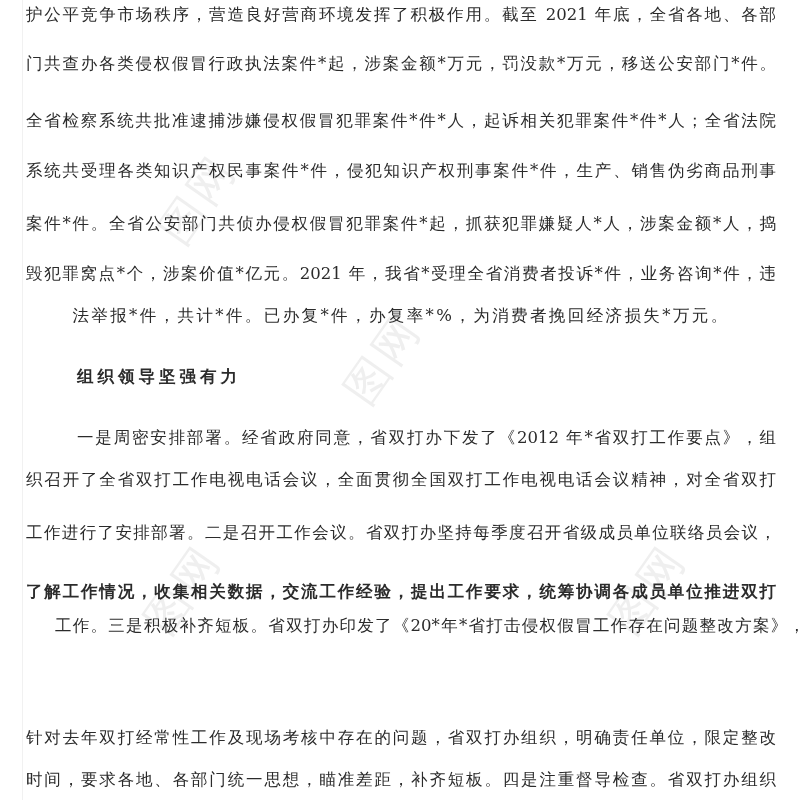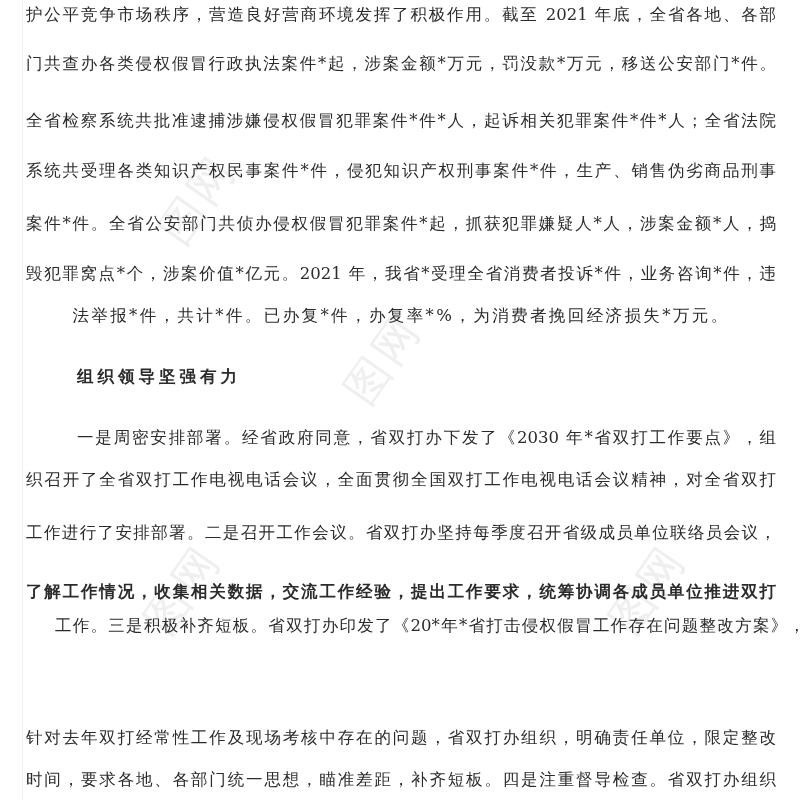--- a/index.html
+++ b/index.html
@@ -79,21 +79,21 @@
   <div class="line justify" style="top:4px;">护公平竞争市场秩序，营造良好营商环境发挥了积极作用。截至 2021 年底，全省各地、各部</div>
   <div class="line justify" style="top:53px;">门共查办各类侵权假冒行政执法案件*起，涉案金额*万元，罚没款*万元，移送公安部门*件。</div>
   <div class="line justify" style="top:110px;">全省检察系统共批准逮捕涉嫌侵权假冒犯罪案件*件*人，起诉相关犯罪案件*件*人；全省法院</div>
   <div class="line justify" style="top:160px;">系统共受理各类知识产权民事案件*件，侵犯知识产权刑事案件*件，生产、销售伪劣商品刑事</div>
   <div class="line justify" style="top:213px;">案件*件。全省公安部门共侦办侵权假冒犯罪案件*起，抓获犯罪嫌疑人*人，涉案金额*人，捣</div>
   <div class="line justify" style="top:263px;">毁犯罪窝点*个，涉案价值*亿元。2021 年，我省*受理全省消费者投诉*件，业务咨询*件，违</div>
   <div class="line" style="top:305px; letter-spacing:2.4px;">法举报*件，共计*件。已办复*件，办复率*%，为消费者挽回经济损失*万元。</div>
 
   <div class="heading" style="top:366px;">组织领导坚强有力</div>
 
-  <div class="line justify indent" style="top:427px;">一是周密安排部署。经省政府同意，省双打办下发了《2030 年*省双打工作要点》，组</div>
+  <div class="line justify indent" style="top:427px;">一是周密安排部署。经省政府同意，省双打办下发了《2012 年*省双打工作要点》，组</div>
   <div class="line justify" style="top:469px;">织召开了全省双打工作电视电话会议，全面贯彻全国双打工作电视电话会议精神，对全省双打</div>
   <div class="line justify" style="top:522px;">工作进行了安排部署。二是召开工作会议。省双打办坚持每季度召开省级成员单位联络员会议，</div>
   <div class="line justify" style="top:581px;font-weight:bold;">了解工作情况，收集相关数据，交流工作经验，提出工作要求，统筹协调各成员单位推进双打</div>
   <div class="line justify" style="top:615px;margin-left:29px;">工作。三是积极补齐短板。省双打办印发了《20*年*省打击侵权假冒工作存在问题整改方案》，</div>
 
   <div class="line justify" style="top:727px;">针对去年双打经常性工作及现场考核中存在的问题，省双打办组织，明确责任单位，限定整改</div>
   <div class="line justify" style="top:769px;">时间，要求各地、各部门统一思想，瞄准差距，补齐短板。四是注重督导检查。省双打办组织</div>
 </div>
 
 </body></html>

